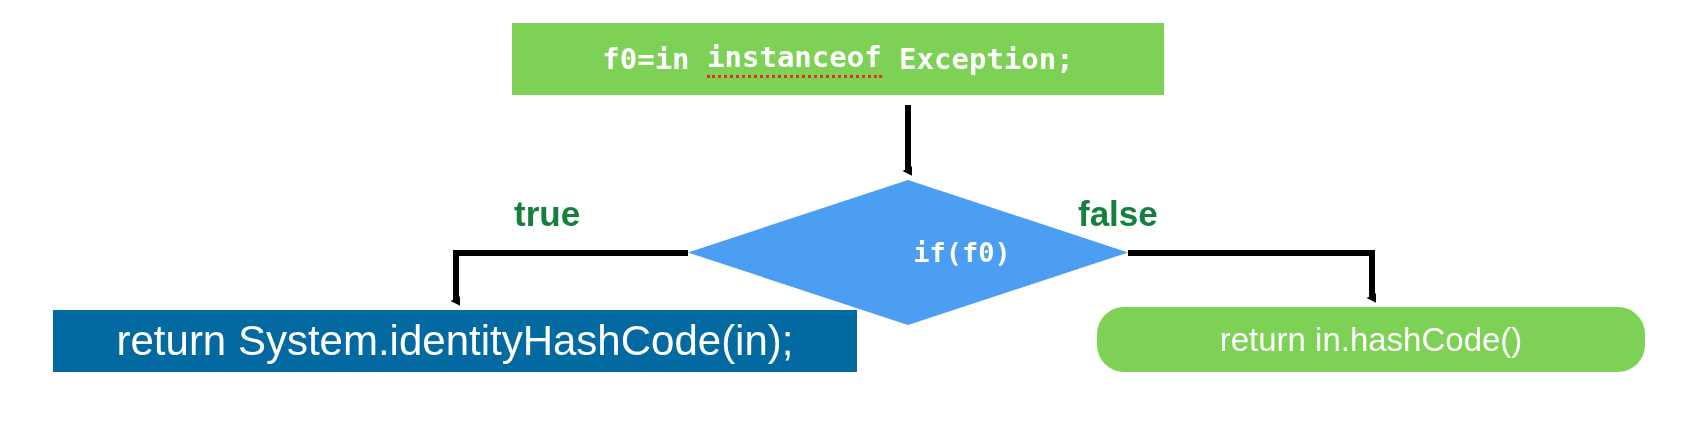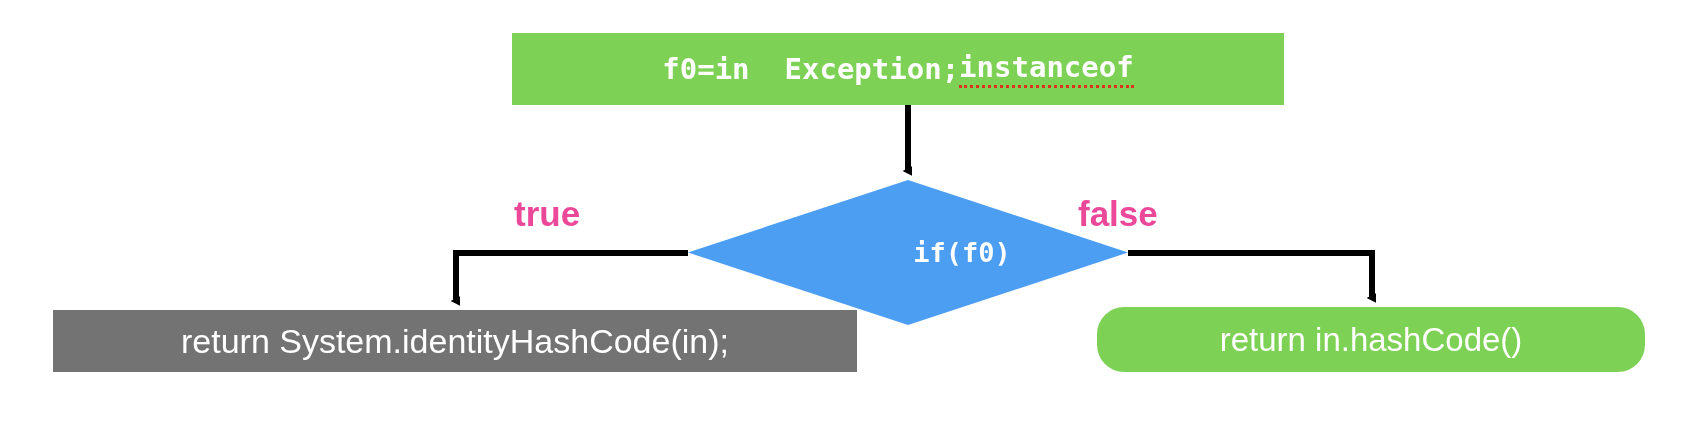--- a/index.html
+++ b/index.html
@@ -40,41 +40,41 @@
     font-weight: bold;
     letter-spacing: 0px;
   }
   .node-box.sans {
     font-family: "Liberation Sans", sans-serif;
     font-weight: normal;
   }
 
   #node-condition-assign {
     left: 512px;
-    top: 33px;
-    width: 772px;
+    top: 23px;
+    width: 652px;
     height: 72px;
     background: #7dd155;
     font-size: 29px;
   }
   #node-condition-assign .code-text {
     display: inline-block;
   }
   .spellcheck-underline {
     border-bottom: 3px dotted #e03020;
     padding-bottom: 1px;
   }
 
   #node-return-identity {
     left: 53px;
     top: 310px;
     width: 804px;
     height: 62px;
-    background: #737373;
-    font-size: 34px;
+    background: #0369a1;
+    font-size: 42px;
   }
 
   #node-return-hashcode {
     left: 1097px;
     top: 307px;
     width: 548px;
     height: 65px;
     background: #7dd155;
     font-size: 33px;
     border-radius: 27px;
@@ -111,21 +111,21 @@
     font-weight: bold;
     font-size: 27px;
     padding-left: 108px;
     box-sizing: border-box;
     white-space: pre;
   }
 
   
   .edge-label {
     position: absolute;
-    color: #ec4899;
+    color: #15803d;
     font-family: "Liberation Sans", sans-serif;
     font-weight: bold;
     font-size: 35px;
     white-space: pre;
   }
   #edge-label-true {
     left: 514px;
     top: 194px;
   }
   #edge-label-false {
@@ -153,21 +153,21 @@
     <g>
       <path d="M 688 253 L 456 253 L 456 301" stroke="#000000" stroke-width="6" fill="none" marker-end="url(#arrowhead)"></path>
     </g>
 
     <g>
       <path d="M 1128 253 L 1372 253 L 1372 298" stroke="#000000" stroke-width="6" fill="none" marker-end="url(#arrowhead)"></path>
     </g>
   </svg>
 
   <div class="node-box mono" id="node-condition-assign">
-    <span class="code-text">f0=in </span><span class="code-text"> Exception;</span><span class="code-text spellcheck-underline">instanceof</span>
+    <span class="code-text">f0=in </span><span class="code-text spellcheck-underline">instanceof</span><span class="code-text"> Exception;</span>
   </div>
 
   <div id="node-decision">
     <div class="diamond-shape"></div>
     <div class="diamond-label">if(f0)</div>
   </div>
 
   <div class="edge-label" id="edge-label-true">true</div>
   <div class="edge-label" id="edge-label-false">false</div>
 

